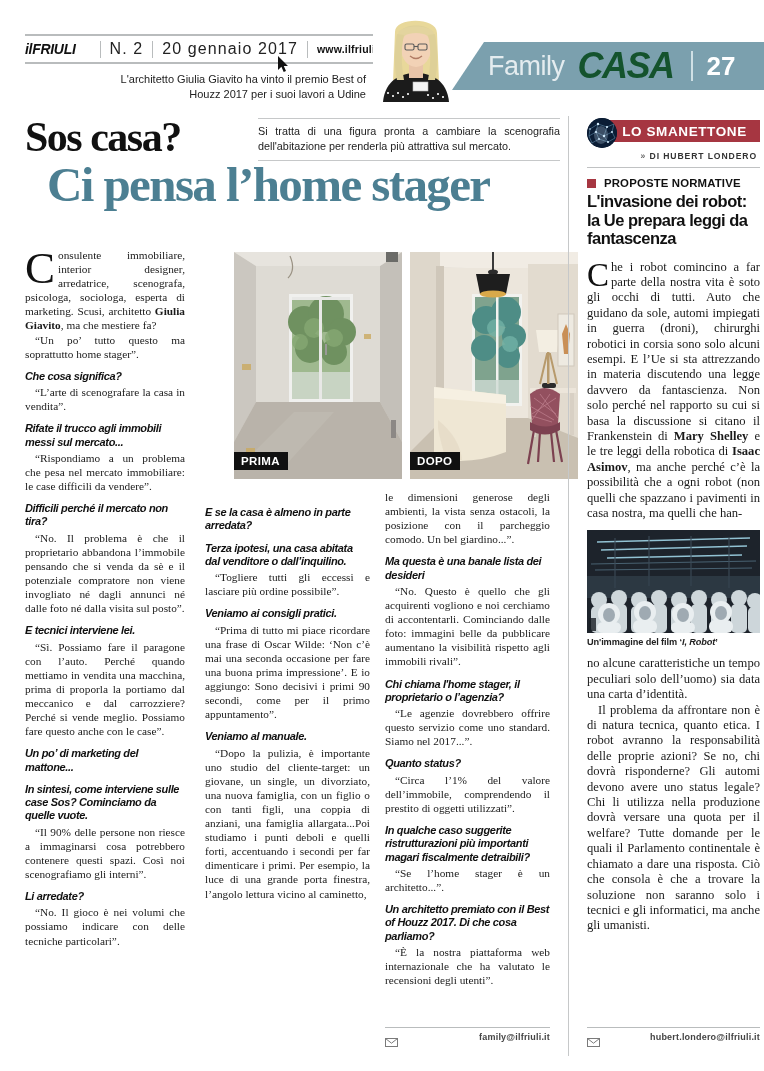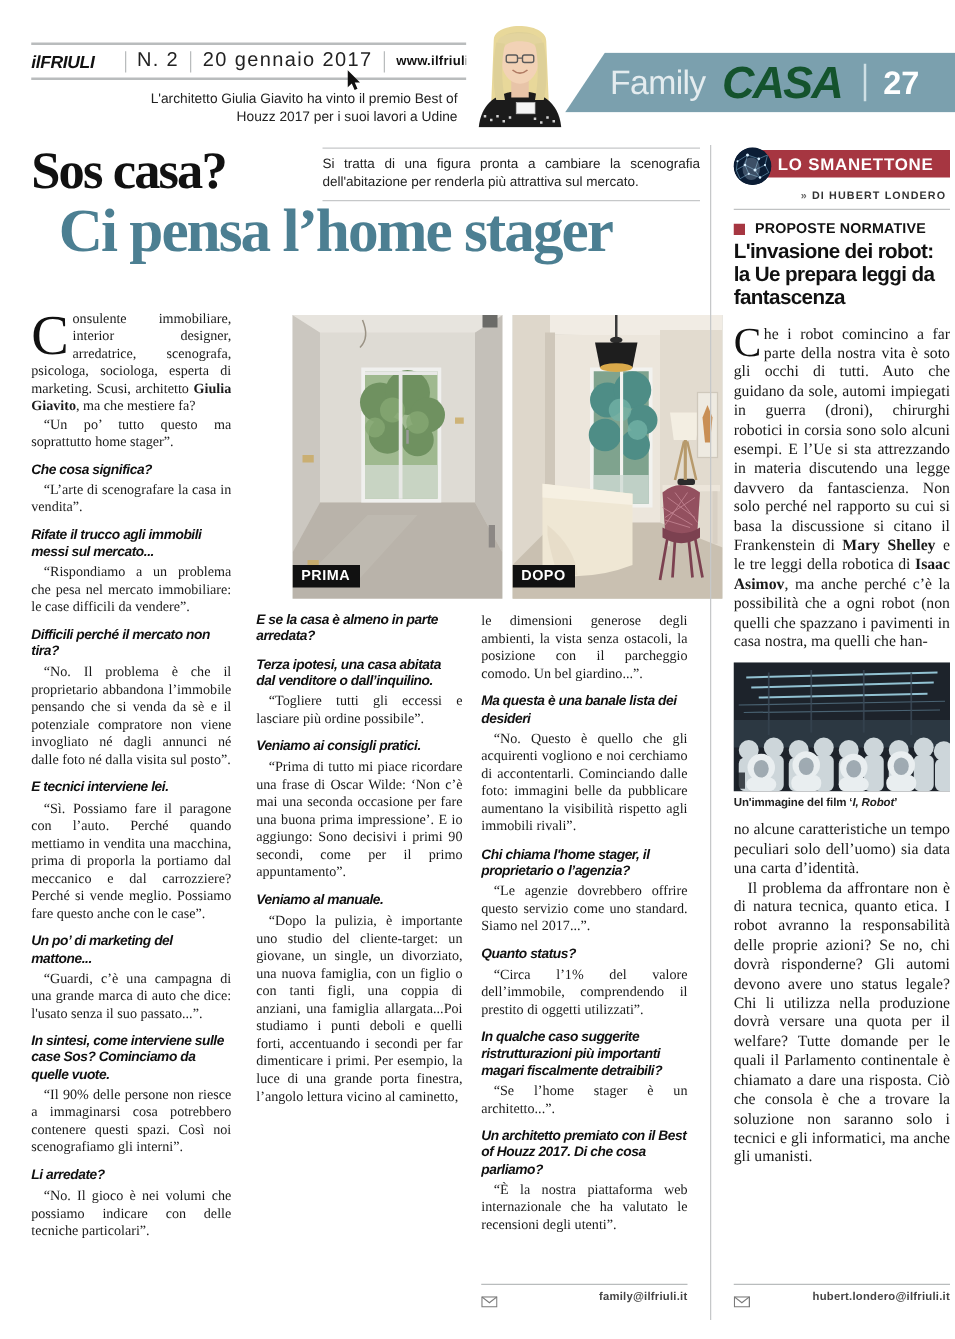--- a/index.html
+++ b/index.html
@@ -220,21 +220,21 @@
     font-family: "Liberation Sans", sans-serif;
     font-weight: bold;
     font-size: 11px;
     line-height: 13.3px;
     margin: 9px 0 2px 0;
     text-align: left;
     letter-spacing: -0.35px;
     color: #111;
     font-style: italic;
   }
-  .q-head.first { margin-top: 0; }
+  .q-head.first { margin-top: 16px; }
   .col b { font-weight: bold; }
 
   .col1 { left: 25px; top: 248px; width: 160px; }
   .col2 { left: 205px; top: 490px; width: 165px; }
   .col3 { left: 385px; top: 490px; width: 165px; }
 
   .dropcap {
     float: left;
     font-family: "Liberation Serif", serif;
     font-size: 45px;
@@ -622,21 +622,20 @@
     <p>“Un po’ tutto questo ma soprattutto home stager”.</p>
     <div class="q-head">Che cosa significa?</div>
     <p>“L’arte di scenografare la casa in vendita”.</p>
     <div class="q-head">Rifate il trucco agli immobili messi sul mercato...</div>
     <p>“Rispondiamo a un problema che pesa nel mercato immobiliare: le case difficili da vendere”.</p>
     <div class="q-head">Difficili perché il mercato non tira?</div>
     <p>“No. Il problema è che il proprietario abbandona l’immobile pensando che si venda da sè e il potenziale compratore non viene invogliato né dagli annunci né dalle foto né dalla visita sul posto”.</p>
     <div class="q-head">E tecnici interviene lei.</div>
     <p>“Sì. Possiamo fare il paragone con l’auto. Perché quando mettiamo in vendita una macchina, prima di proporla la portiamo dal meccanico e dal carrozziere? Perché si vende meglio. Possiamo fare questo anche con le case”.</p>
     <div class="q-head">Un po’ di marketing del mattone...</div>
-    <p>“Guardi, c’è una campagna di una grande marca di auto che dice: l'usato senza il suo passato...”.</p>
     <div class="q-head">In sintesi, come interviene sulle case Sos? Cominciamo da quelle vuote.</div>
     <p>“Il 90% delle persone non riesce a immaginarsi cosa potrebbero contenere questi spazi. Così noi scenografiamo gli interni”.</p>
     <div class="q-head">Li arredate?</div>
     <p>“No. Il gioco è nei volumi che possiamo indicare con delle tecniche particolari”.</p>
   </div>
 
   <div class="col col2">
     <div class="q-head first">E se la casa è almeno in parte arredata?</div>
     <div class="q-head">Terza ipotesi, una casa abitata dal venditore o dall’inquilino.</div>
     <p>“Togliere tutti gli eccessi e lasciare più ordine possibile”.</p>

